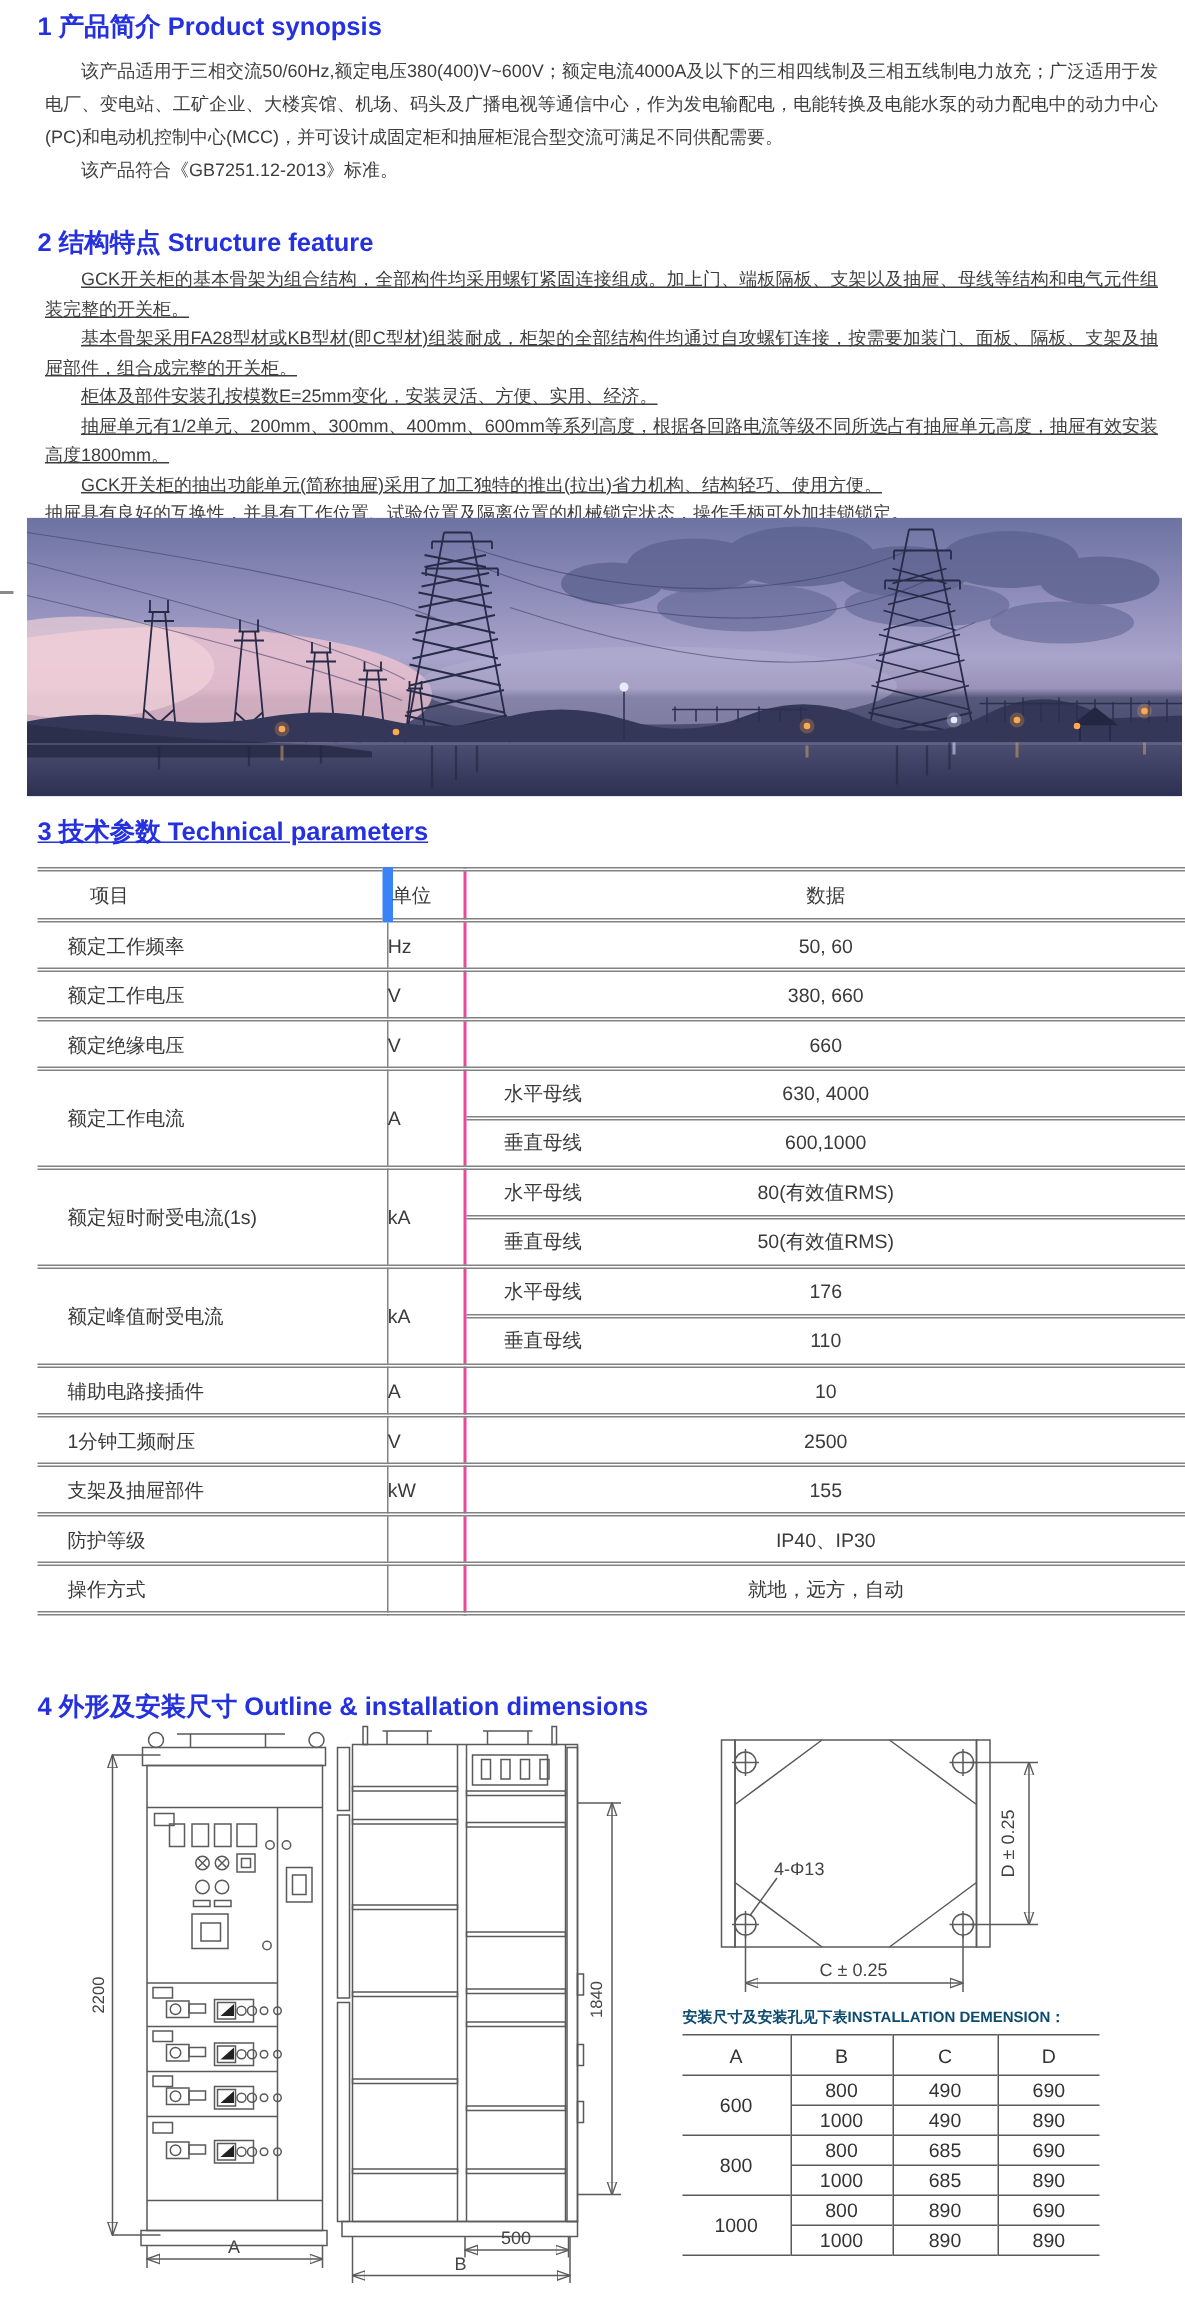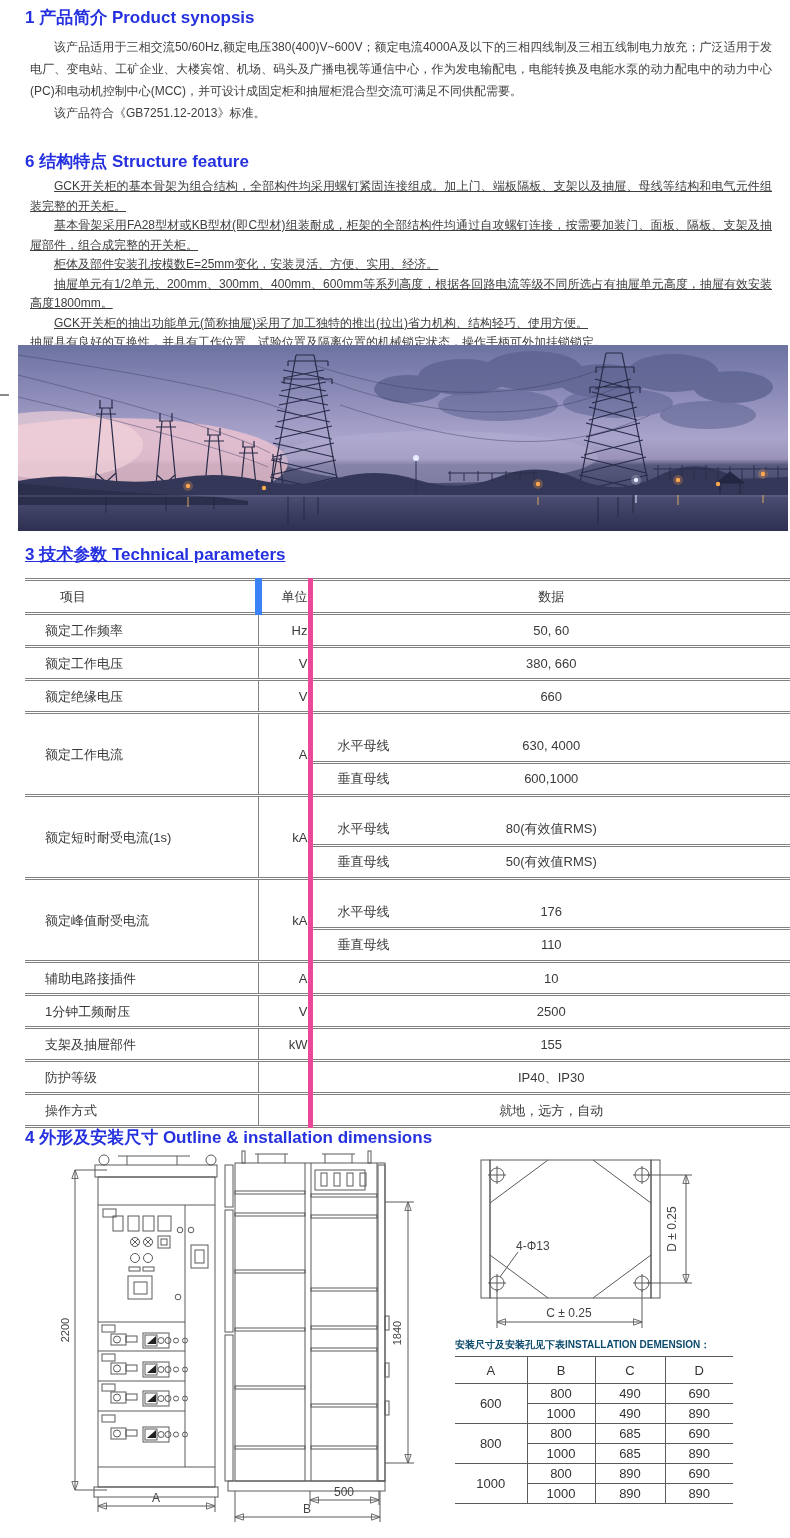--- a/index.html
+++ b/index.html
@@ -16,25 +16,25 @@
   
   .photo{left:18px;top:345px;width:770px;height:186px;overflow:hidden;}
 
   
   table.tech{border-collapse:collapse;table-layout:fixed;width:765px;
              font-size:13px;color:#3a3a3a;border-top:3px double #828282;}
   .tech tr{border-bottom:3px double #828282;}
   .tech td{height:30px;padding:0;vertical-align:middle;line-height:15px;}
   .tech td.c1{border-right:1px solid #828282;padding-left:20px;text-align:left;}
   .tech td.c1h{border-right:7px solid #3b82f6;padding-left:35px;text-align:left;height:31px;}
-  .tech td.c2{border-right:5px solid #ec4899;text-align:right;}
+  .tech td.c2{border-right:2px solid #ec4899;text-align:left;}
   .tech td.c3{text-align:center;}
   .tech td.compound{padding:0;}
   .sub{position:relative;height:30px;line-height:30px;text-align:center;}
-  .sub.first{border-bottom:3px double #828282;margin-top:17px;}
+  .sub.first{border-bottom:3px double #828282;}
   .sub .lbl{position:absolute;left:25px;top:0;}
 
   
   .inst-note{left:455px;top:1338px;font-size:10px;font-weight:bold;color:#0c4a6e;white-space:nowrap;}
   table.inst{border-collapse:collapse;table-layout:fixed;width:278px;font-size:13px;color:#333;
              text-align:center;border-top:1px solid #5a5a5a;border-bottom:1px solid #5a5a5a;}
   .inst tr{border-bottom:1px solid #5a5a5a;}
   .inst td{padding:0;height:19px;vertical-align:middle;}
   .inst td.hd{height:26px;}
   .inst td.cb,.inst td.cc,.inst td.cd{border-left:1px solid #5a5a5a;}
@@ -50,21 +50,21 @@
 <body>
 
 <div class="abs tick"></div>
 
 <div class="abs sec-heading" style="left:25px;top:6px;">1 产品简介 Product synopsis</div>
 <div class="abs bodytext lh22" style="left:30px;top:36px;">
   <p>该产品适用于三相交流50/60Hz,额定电压380(400)V~600V；额定电流4000A及以下的三相四线制及三相五线制电力放充；广泛适用于发电厂、变电站、工矿企业、大楼宾馆、机场、码头及广播电视等通信中心，作为发电输配电，电能转换及电能水泵的动力配电中的动力中心(PC)和电动机控制中心(MCC)，并可设计成固定柜和抽屉柜混合型交流可满足不同供配需要。</p>
   <p>该产品符合《GB7251.12-2013》标准。</p>
 </div>
 
-<div class="abs sec-heading" style="left:25px;top:150px;">6 结构特点 Structure feature</div>
+<div class="abs sec-heading" style="left:25px;top:150px;">2 结构特点 Structure feature</div>
 <div class="abs bodytext lh19" style="left:30px;top:177px;">
   <p>GCK开关柜的基本骨架为组合结构，全部构件均采用螺钉紧固连接组成。加上门、端板隔板、支架以及抽屉、母线等结构和电气元件组装完整的开关柜。</p>
   <p>基本骨架采用FA28型材或KB型材(即C型材)组装耐成，柜架的全部结构件均通过自攻螺钉连接，按需要加装门、面板、隔板、支架及抽屉部件，组合成完整的开关柜。</p>
   <p>柜体及部件安装孔按模数E=25mm变化，安装灵活、方便、实用、经济。</p>
   <p>抽屉单元有1/2单元、200mm、300mm、400mm、600mm等系列高度，根据各回路电流等级不同所选占有抽屉单元高度，抽屉有效安装高度1800mm。</p>
   <p>GCK开关柜的抽出功能单元(简称抽屉)采用了加工独特的推出(拉出)省力机构、结构轻巧、使用方便。</p>
   <p class="noindent">抽屉具有良好的互换性，并具有工作位置、试验位置及隔离位置的机械锁定状态，操作手柄可外加挂锁锁定。</p>
 </div>
 
 <div class="abs photo">

